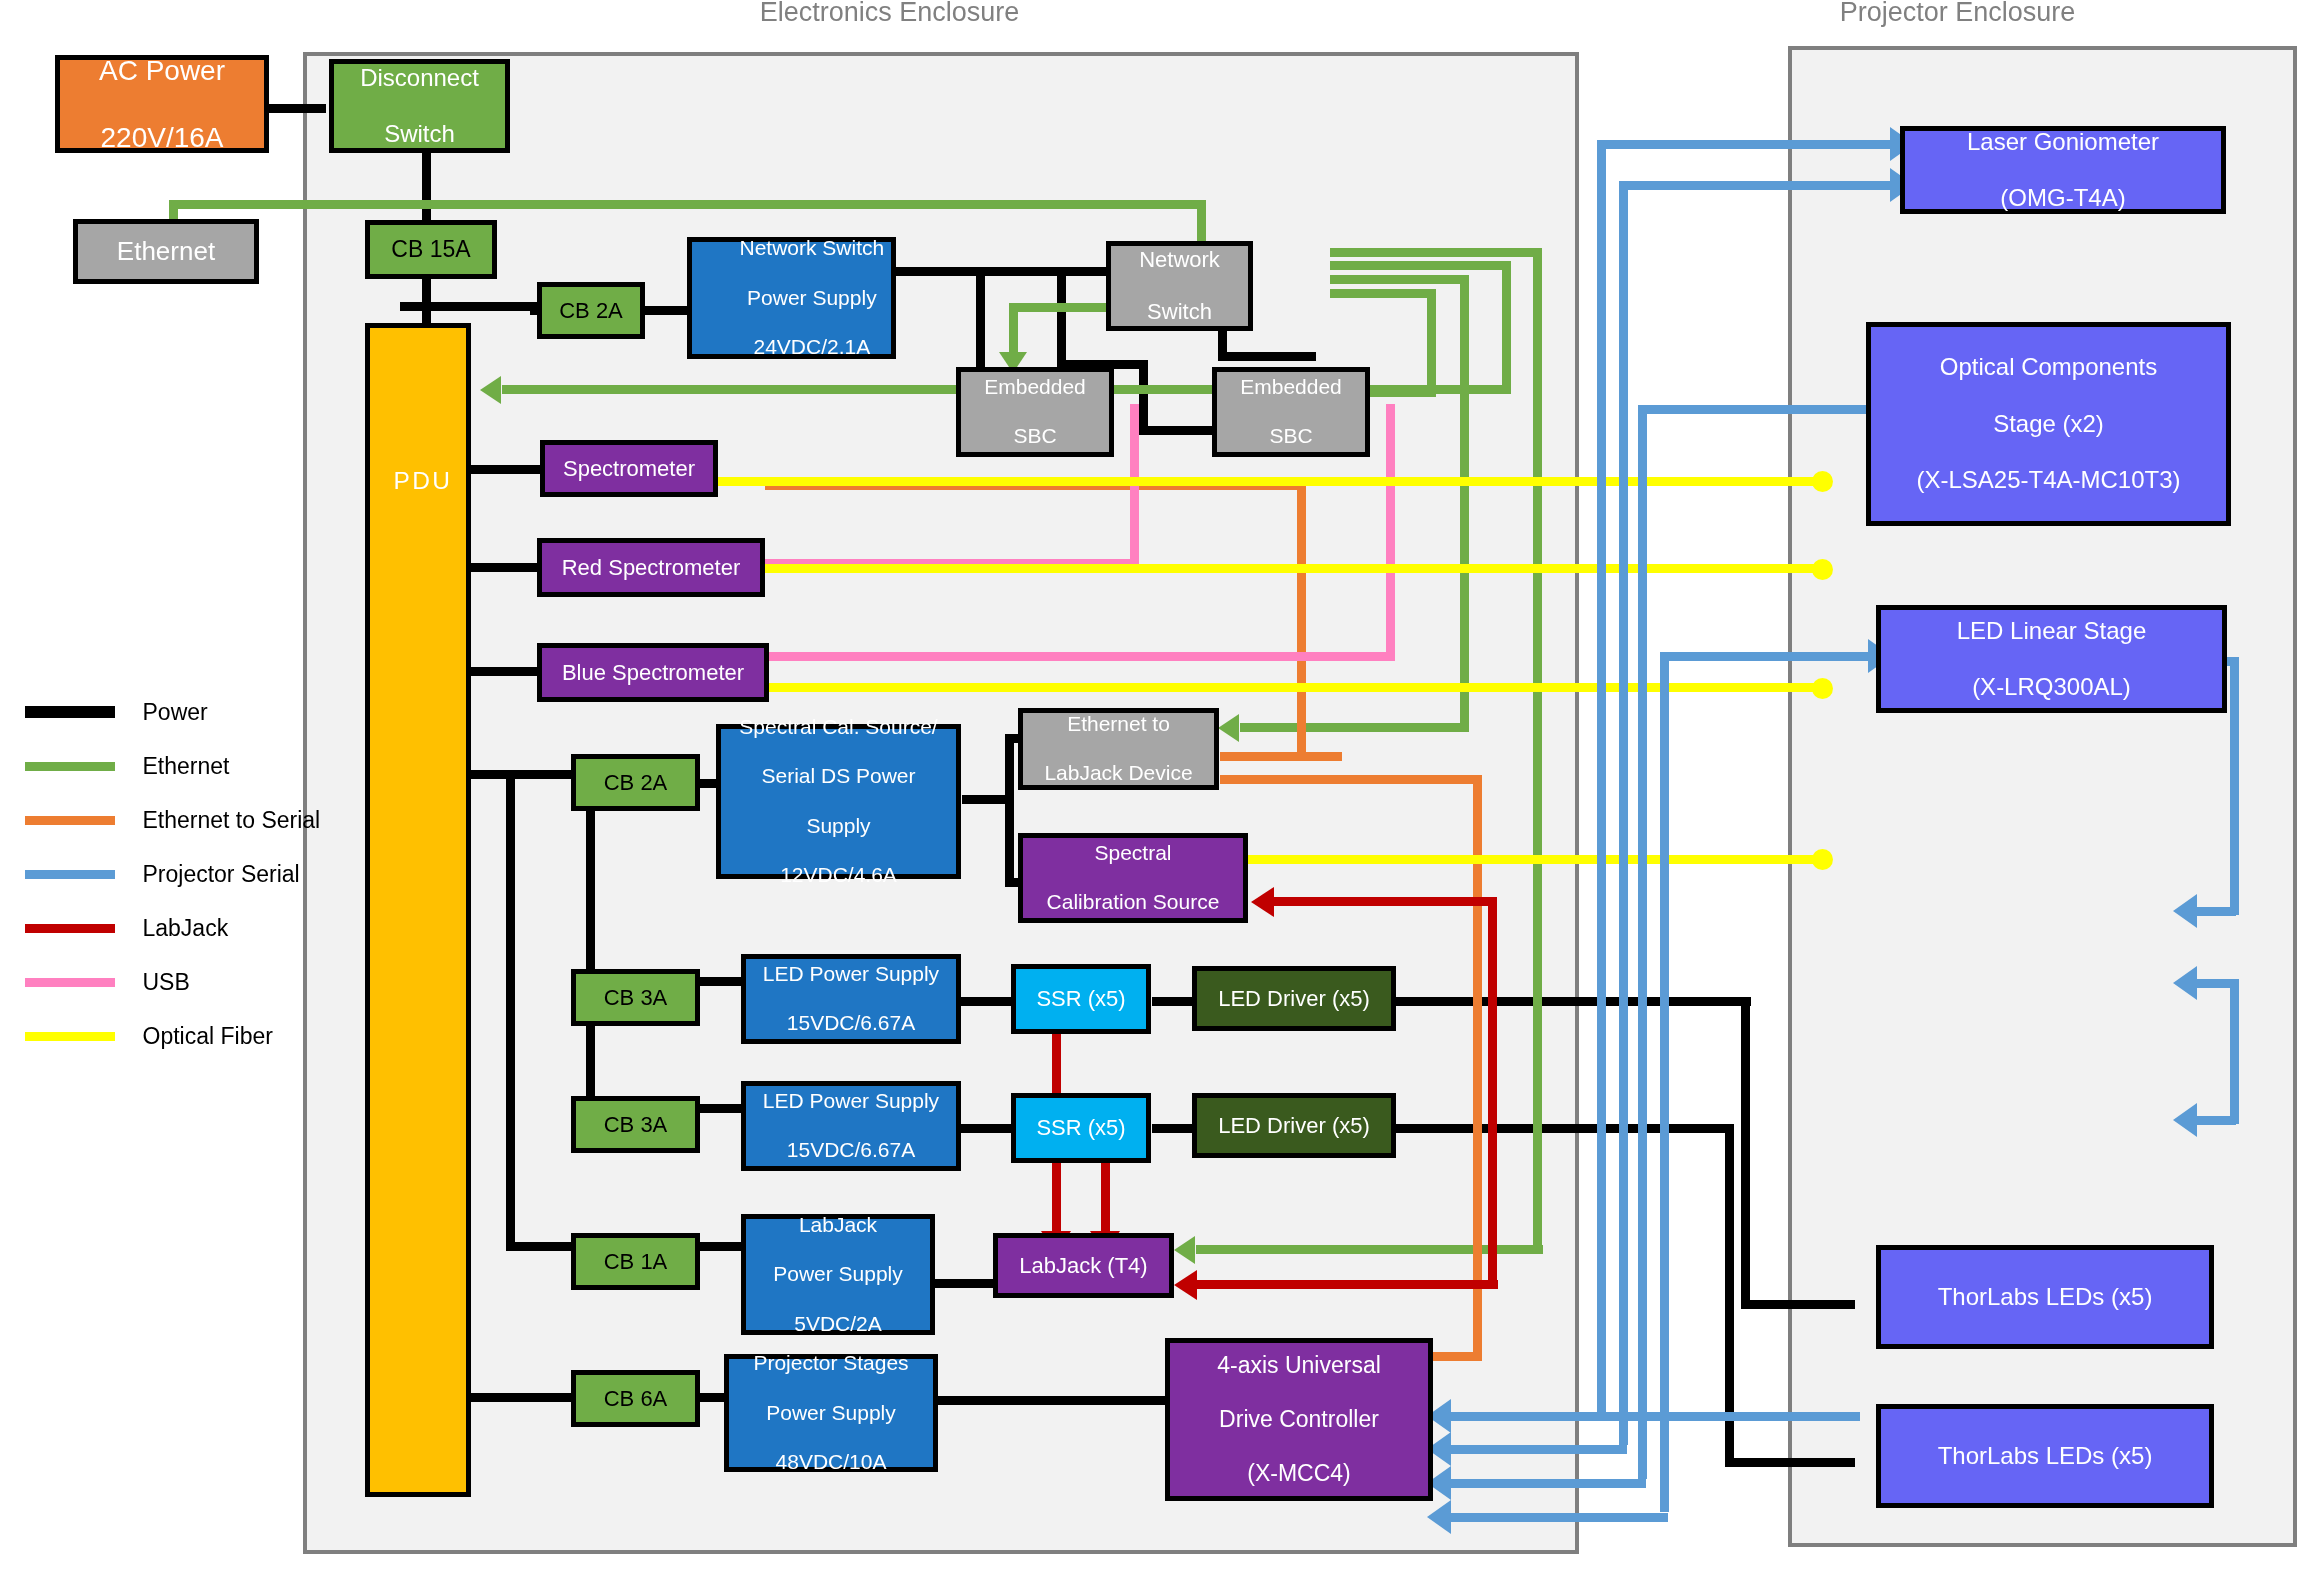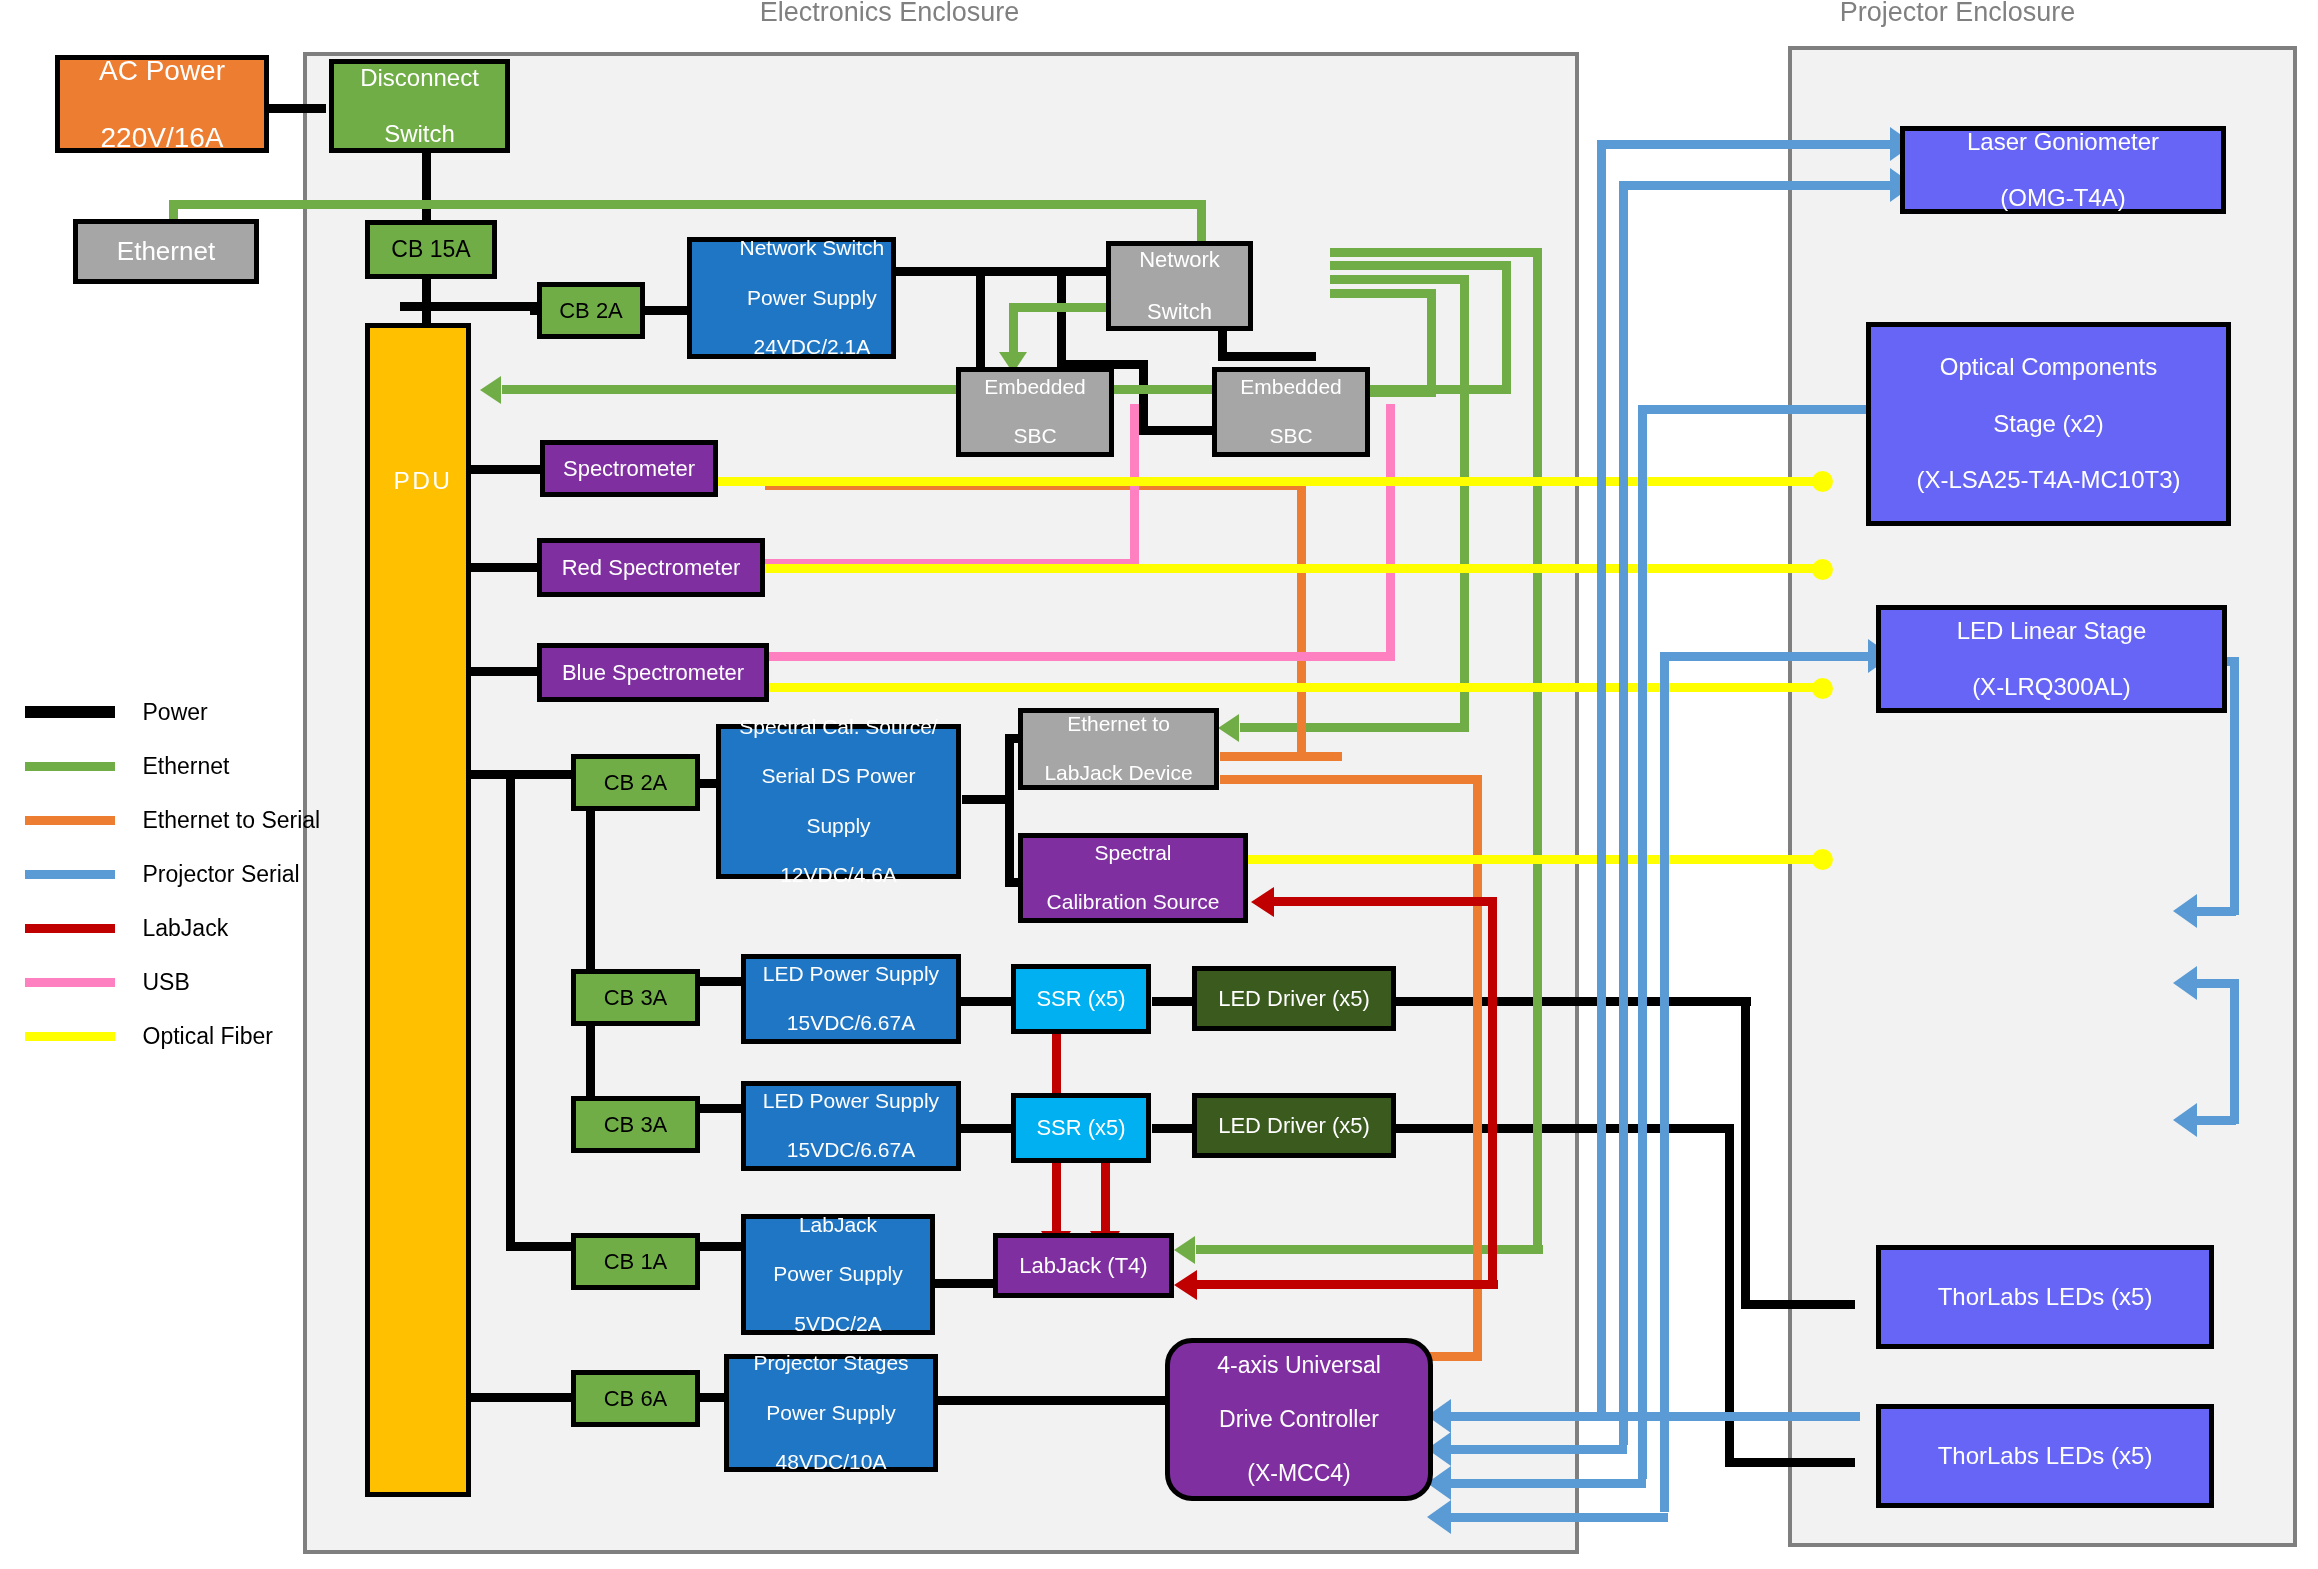--- a/index.html
+++ b/index.html
@@ -372,21 +372,21 @@
   <div class="node c-green" style="left:571px;top:1370px;width:129px;height:57px;font-size:22px;">
     <span>CB 6A</span>
   </div>
 
   <div class="node c-blue" style="left:724px;top:1354px;width:214px;height:118px;font-size:21px;">
     <span><span>Projector Stages</span><br>
           <span>Power Supply</span><br>
           <span>48VDC/10A</span></span>
   </div>
 
-  <div class="node c-purple" style="left:1165px;top:1338px;width:268px;height:163px;font-size:23px;border-radius:27px;">
+  <div class="node c-purple" style="left:1165px;top:1338px;width:268px;height:163px;font-size:23px;">
     <span><span>4-axis Universal</span><br>
           <span>Drive Controller</span><br>
           <span>(X-MCC4)</span></span>
   </div>
 
   <div class="node c-violet" style="left:1900px;top:108px;width:326px;height:88px;font-size:24px;margin-top:18px;">
     <span><span>Laser Goniometer</span><br>
           <span>(OMG-T4A)</span></span>
   </div>
 

